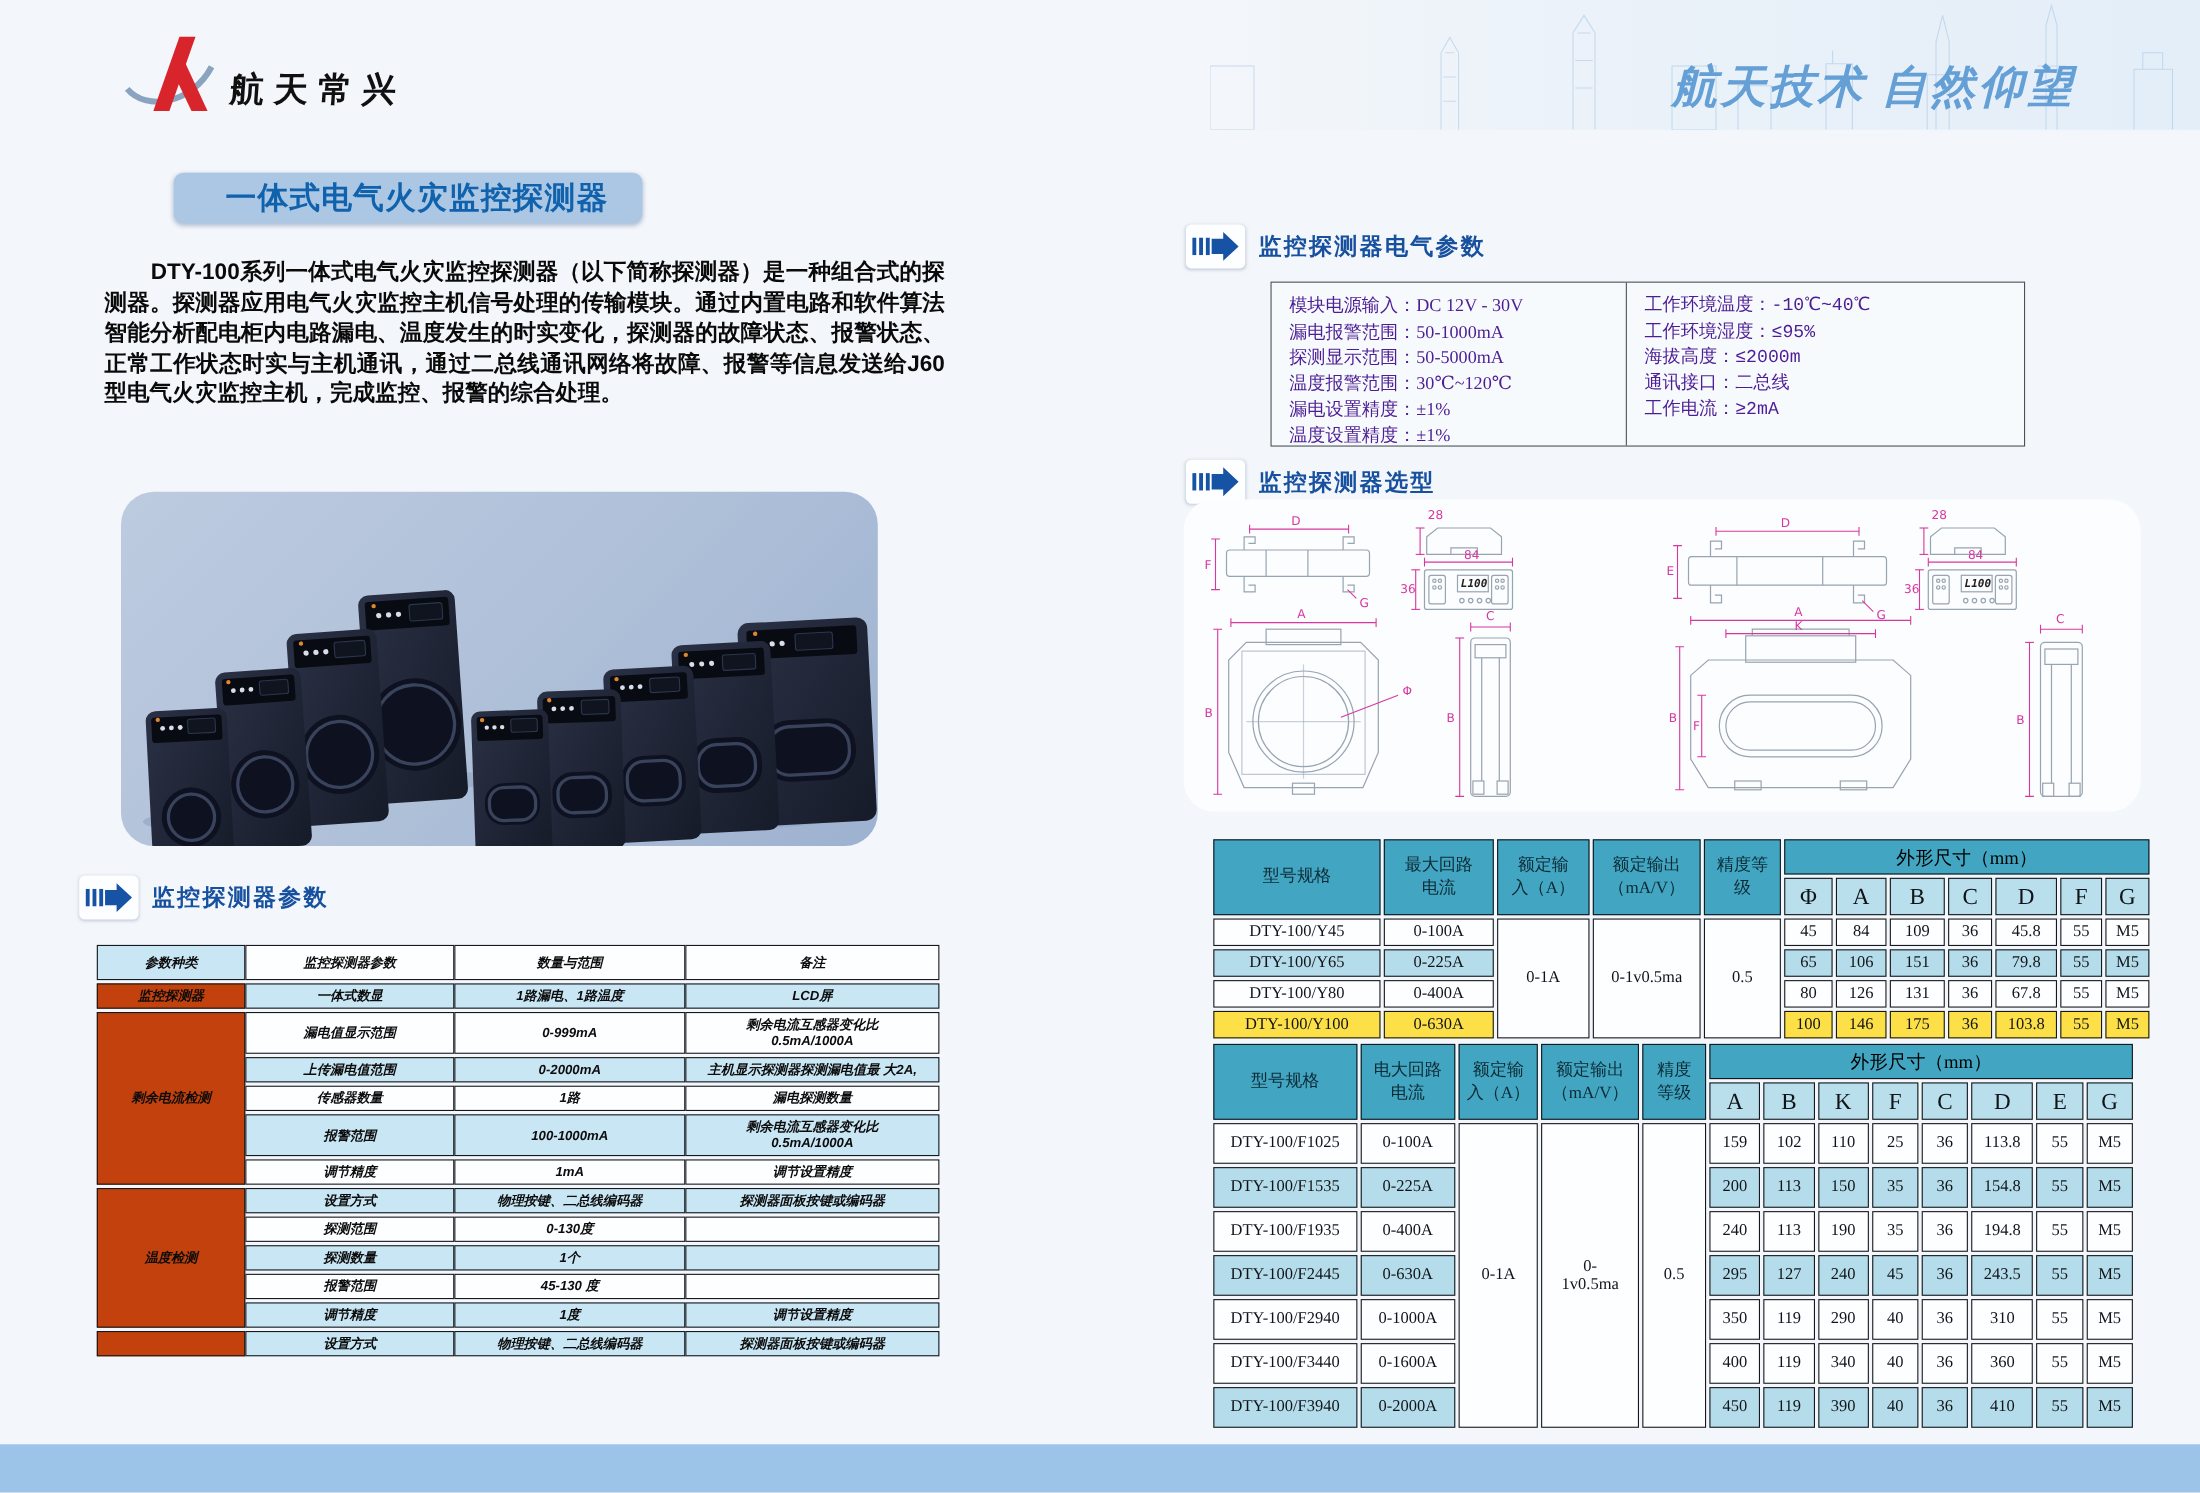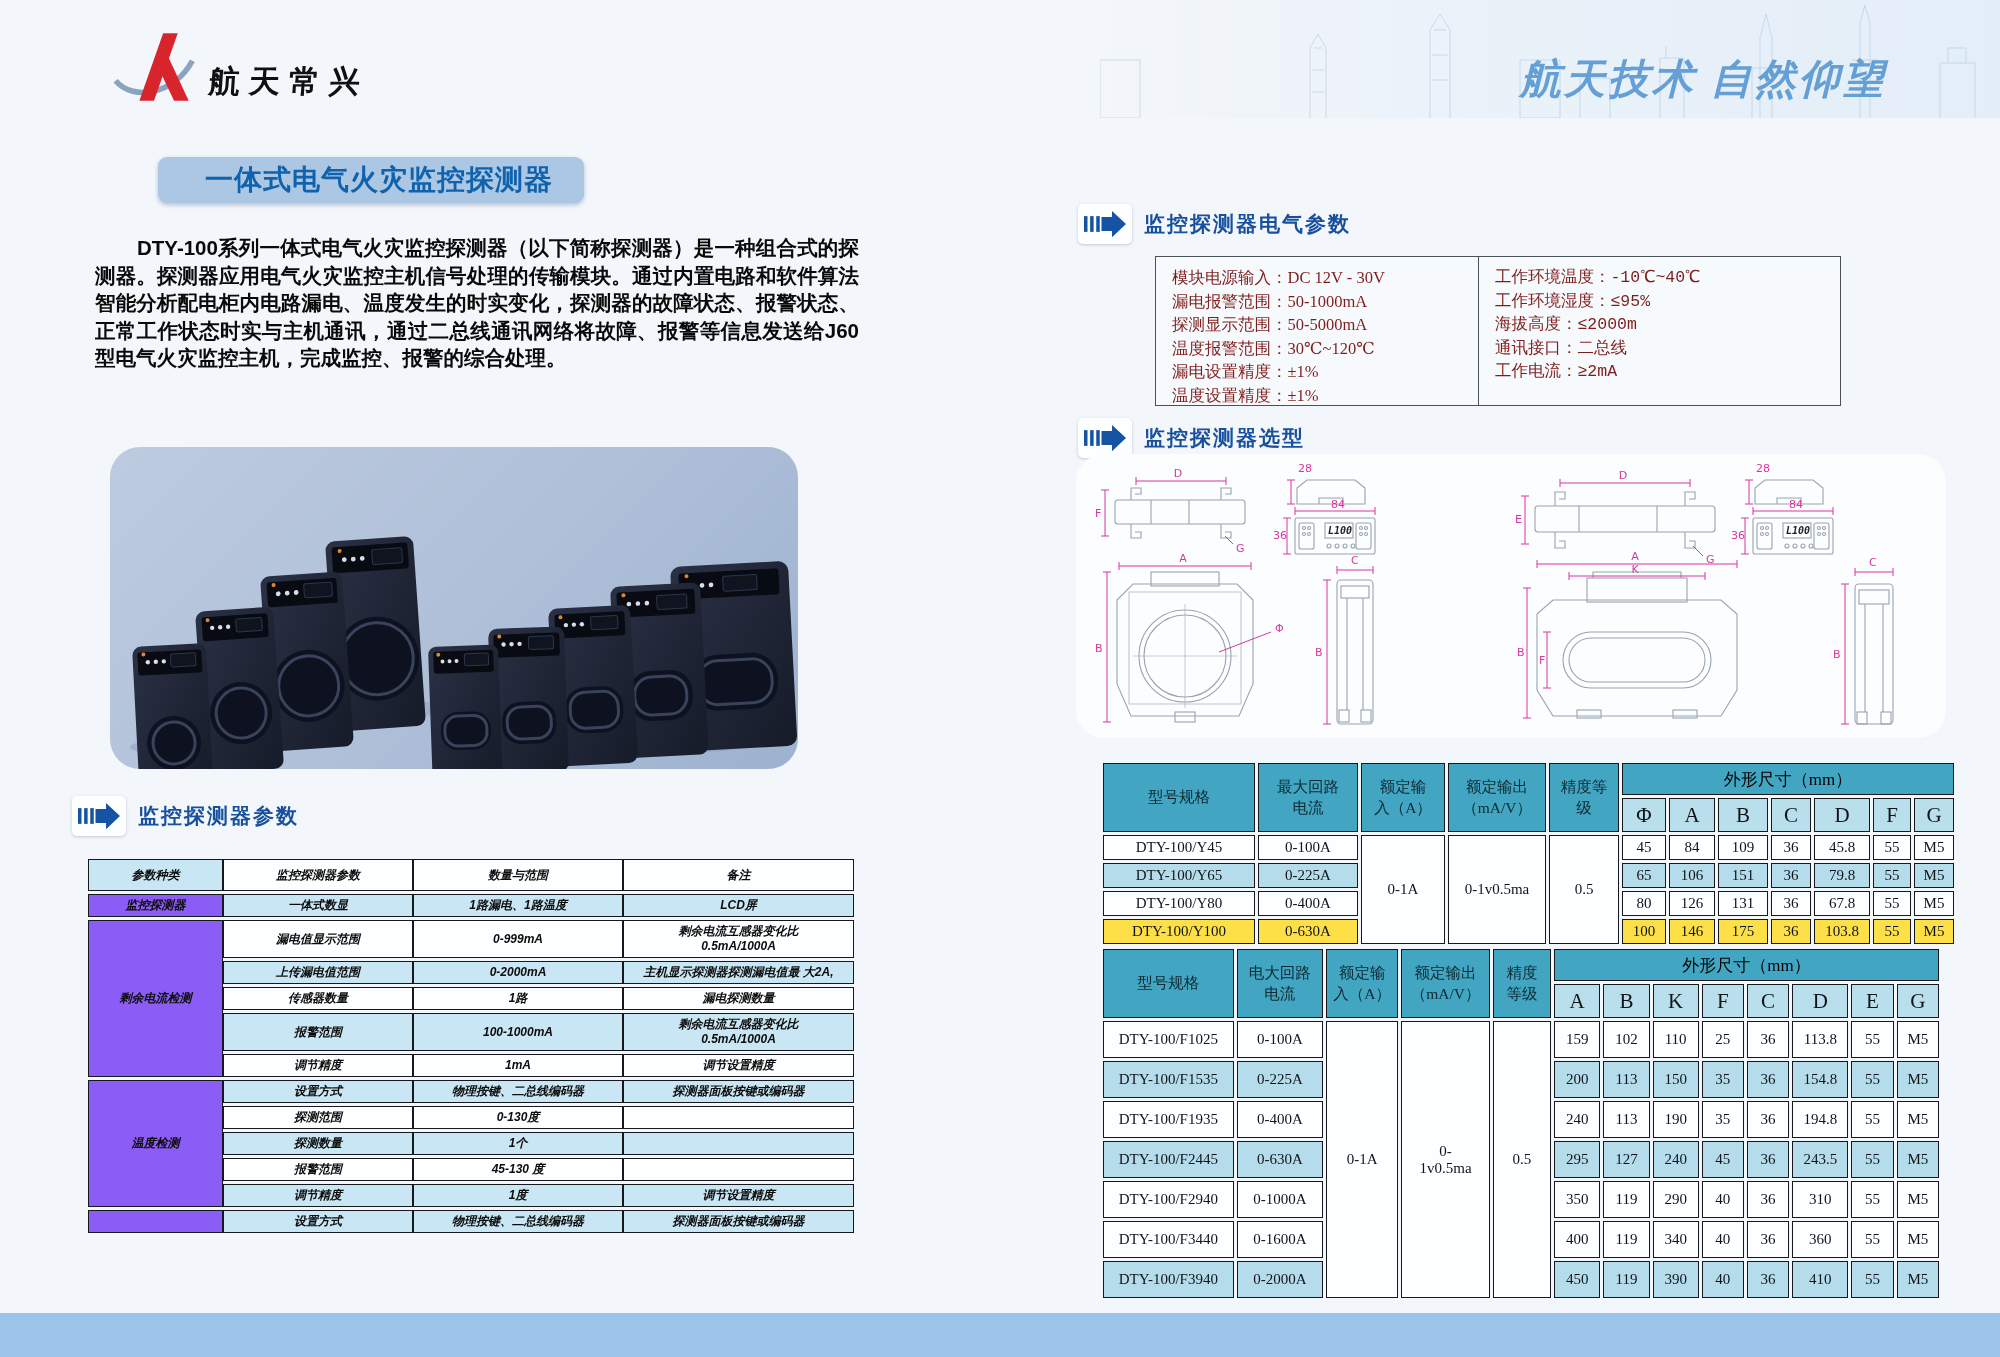--- a/index.html
+++ b/index.html
@@ -38,26 +38,26 @@
     display:flex;align-items:center;justify-content:center;margin-right:12px;}
   .sec-title{font-size:21px;font-weight:800;color:#17509f;letter-spacing:2px;}
 
   
   .params-table{position:absolute;left:88px;top:856px;width:766px;border-collapse:separate;
     border-spacing:0 3px;table-layout:fixed;font-size:12px;font-weight:700;color:#0c0c0c;font-style:italic;}
   .params-table th,.params-table td{border:1.6px solid #15181c;text-align:center;vertical-align:middle;
     padding:3px 4px;white-space:pre-line;background:#fcfeff;line-height:1.25;}
   .params-table th{height:24px;}
   .params-table .shade{background:#c9e6f4;}
-  .params-table .group-cell{background:#8b5cf6;}
+  .params-table .group-cell{background:#c2410c;}
 
   
   .elec-box{position:absolute;left:1155px;top:256px;width:684px;height:148px;border:1.6px solid #4a5258;
     background:#f7fafc;display:flex;font-family:"Liberation Serif","DejaVu Serif",serif;}
-  .elec-col{padding:9px 0 0 16px;font-size:16.5px;line-height:23.5px;color:#7f1d1d;}
+  .elec-col{padding:9px 0 0 16px;font-size:16.5px;line-height:23.5px;color:#4c1d95;}
   .elec-col.left{width:47%;}
   .elec-col.right{width:53%;border-left:1.6px solid #4a5258;font-family:Liberation Mono, monospace;}
 
   
   .draw-panel{position:absolute;left:1076px;top:454px;width:870px;height:284px;background:#fbfdff;
     border-radius:28px;display:flex;align-items:center;justify-content:space-between;padding:4px 6px;box-sizing:border-box;}
   .dim-text{font-family:"DejaVu Sans","Liberation Sans",sans-serif;font-size:11px;fill:#d8379f;}
   .draw-line{stroke:#98a4b0;stroke-width:1.1;fill:none;}
   .dim-line{stroke:#d8379f;stroke-width:1;fill:none;}
   .lcd-text{font-family:"DejaVu Sans Mono",monospace;font-size:10px;font-weight:700;font-style:italic;fill:#222;}

